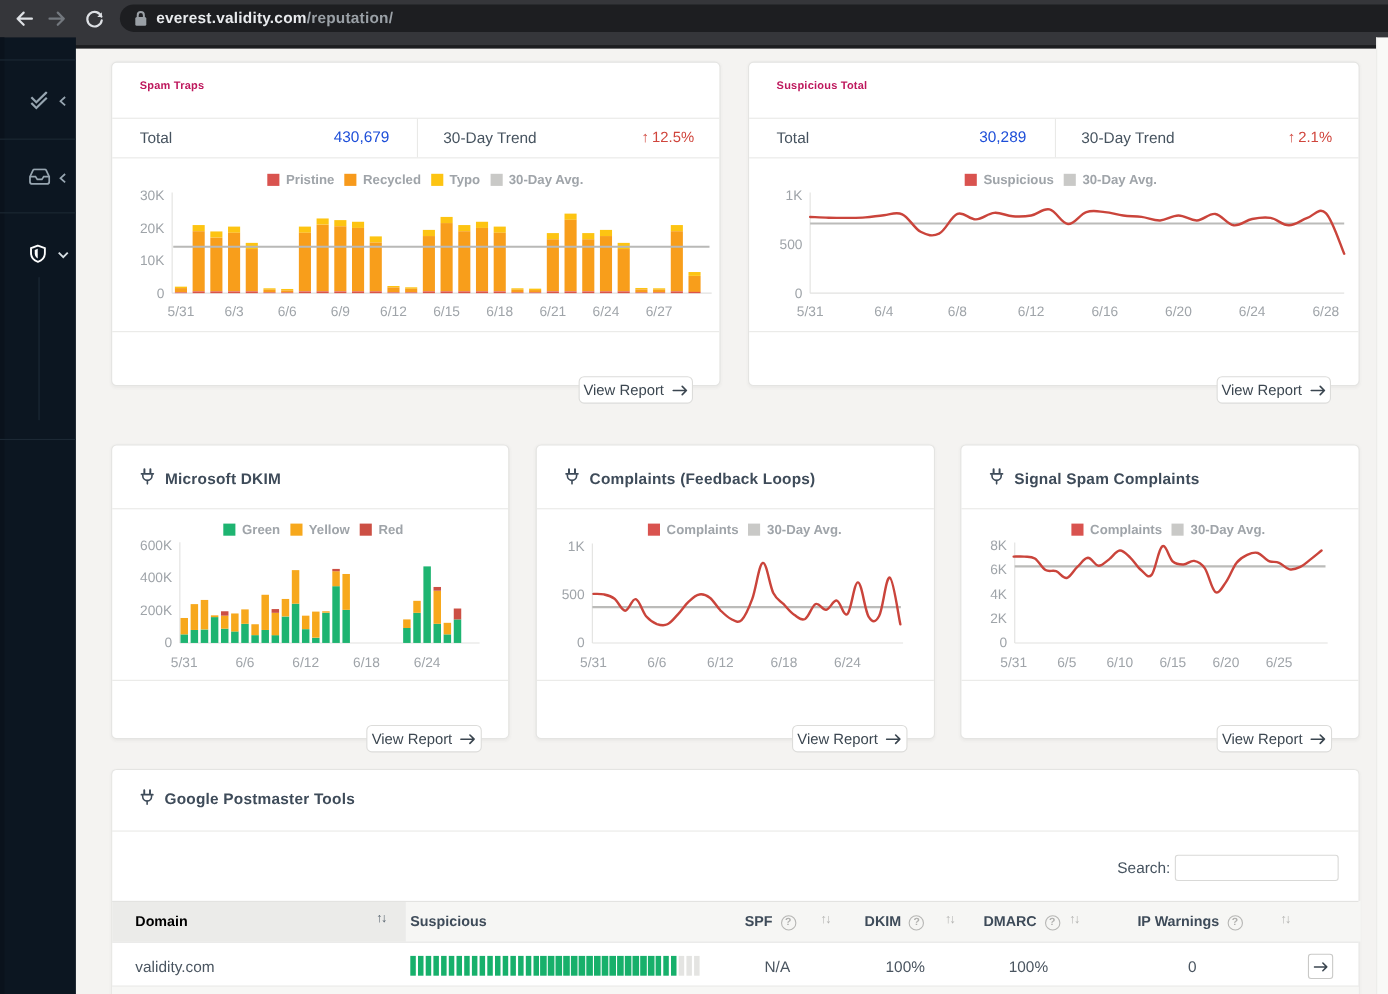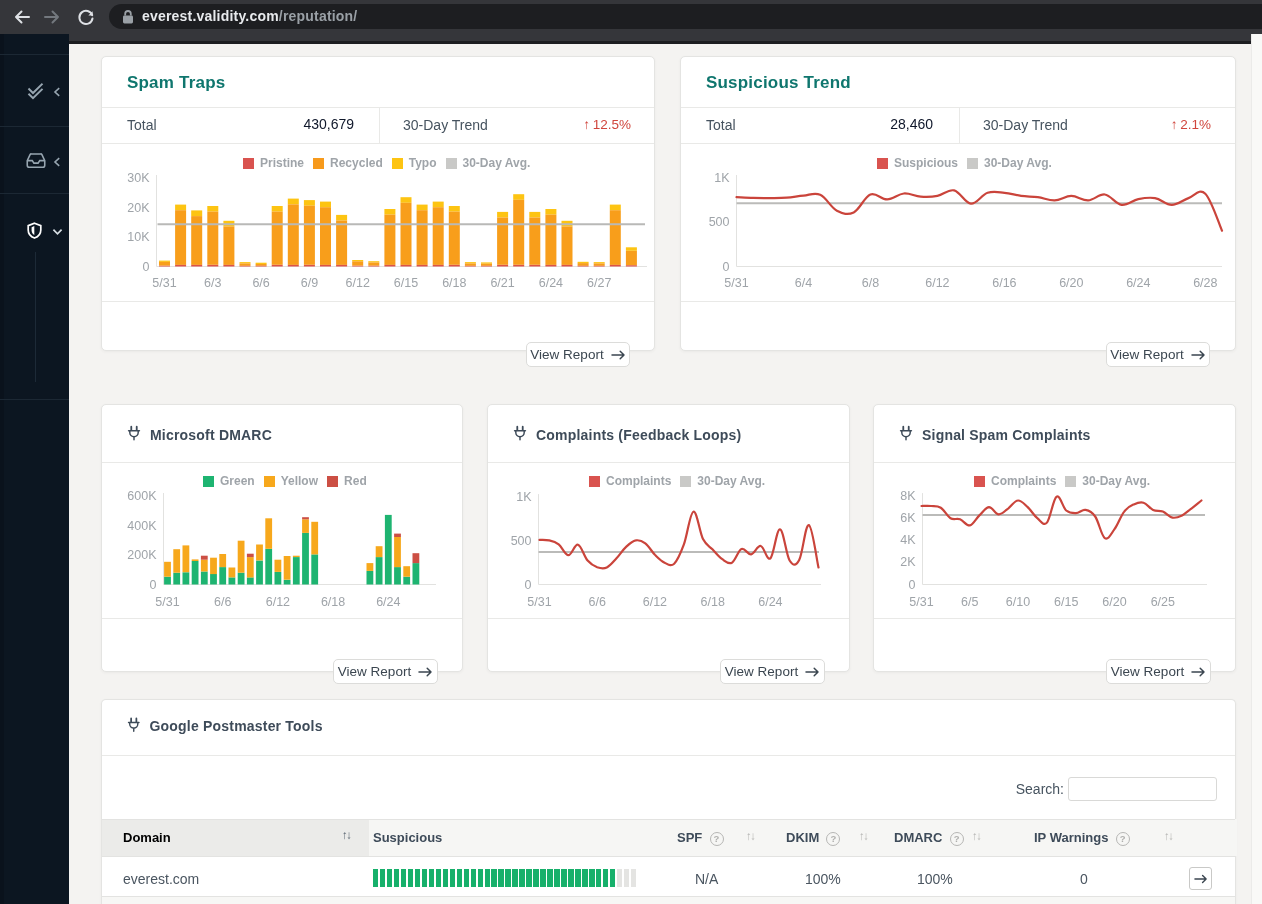--- a/index.html
+++ b/index.html
@@ -9,24 +9,24 @@
 .urlbar { position:absolute; left:109px; top:4px; right:0; height:25px; background:#1d1e21; border-radius:13px 0 0 13px; }
 .urltext { position:absolute; left:142px; top:8px; font-size:14px; font-weight:bold; color:#e8eaed; letter-spacing:0.2px; }
 .urltext span { color:#9aa0a6; font-weight:bold; }
 .cicon { position:absolute; top:0; }
 .sidebar { position:absolute; left:0; top:34px; width:69px; height:870px; background:#0c1621; }
 .sidebar .edge { position:absolute; left:0; top:0; width:4px; height:870px; background:#0a121c; }
 .sep { position:absolute; left:0; width:69px; height:1px; background:#1c2834; }
 .treeline { position:absolute; left:35px; top:218px; width:1px; height:130px; background:#1d2a37; }
 .scrollstrip { position:absolute; right:0; top:34px; width:11px; height:870px; background:#f9f9f7; border-left:1px solid #ebebe9; }
 .card { position:absolute; background:#fff; border:1px solid #e4e4e2; border-radius:5px; box-shadow:0 1px 3px rgba(60,60,60,0.05); }
-.ctitle { position:absolute; left:25px; font-size:17px; font-weight:bold; color:#0f766e; letter-spacing:0.2px; }
+.ctitle { position:absolute; left:25px; font-size:10px; font-weight:bold; color:#be185d; letter-spacing:0.2px; }
 .hr { position:absolute; left:0; width:100%; height:1px; background:#e9e9e7; }
 .statlbl { position:absolute; font-size:14px; color:#46535f; }
-.statval { position:absolute; font-size:14px; color:#0f172a; text-align:right; }
+.statval { position:absolute; font-size:14px; color:#1d4ed8; text-align:right; }
 .trend { position:absolute; font-size:13.5px; color:#d0453c; text-align:center; }
 .vdiv { position:absolute; top:0; width:1px; background:#e9e9e7; }
 .ax { font-size:12.5px; fill:#9fa4a9; font-family:"Liberation Sans", sans-serif; }
 .legend { position:absolute; display:flex; align-items:center; font-size:12px; color:#9fa4a9; white-space:nowrap; }
 .legend .sq { width:11px; height:11px; display:inline-block; margin-right:6px; }
 .legend .it { display:flex; align-items:center; margin-right:9px;font-weight:bold; }
 .btn { position:absolute; height:25px; background:#fff; border:1px solid #dcdcda; border-radius:5px; font-size:13.5px; color:#3b4650; display:flex; align-items:center; justify-content:center;margin-top:25px; }
 .btn svg { margin-left:7px; }
 .icontitle { position:absolute; display:flex; align-items:center; color:#3e4b59; }
 .icontitle svg { margin-right:9px; }
@@ -210,24 +210,24 @@
       <text x="448.9" y="230.0" text-anchor="middle" class="ax">6/24</text>
       <text x="497.2" y="230.0" text-anchor="middle" class="ax">6/27</text>
     </svg>
   <div class="hr" style="top:244px"></div>
   <div class="btn" style="right:24px;top:260px;width:104px">View Report<svg width="15" height="10" viewBox="0 0 15 10">
         <path d="M1 5 h12 M9.2 1.2 L13 5 l-3.8 3.8" fill="none" stroke="#3b4650" stroke-width="1.5" stroke-linecap="round" stroke-linejoin="round"></path>
       </svg></div>
 </div>
 
 <div class="card" style="left:680px;top:56px;width:556px;height:295px">
-  <div class="ctitle" style="top:16px">Suspicious Trend</div>
+  <div class="ctitle" style="top:16px">Suspicious Total</div>
   <div class="hr" style="top:50px"></div>
   <div class="statlbl" style="left:25px;top:60px">Total</div>
-  <div class="statval" style="right:302px;top:59px">28,460</div>
+  <div class="statval" style="right:302px;top:59px">30,289</div>
   <div class="vdiv" style="left:278px;top:51px;height:35px"></div>
   <div class="statlbl" style="left:302px;top:60px">30-Day Trend</div>
   <div class="trend" style="right:24px;top:60px">↑ 2.1%</div>
   <div class="hr" style="top:86px"></div>
   <div class="legend" style="left:196px;top:99px">
     <span class="it"><span class="sq" style="background:#d9534f"></span>Suspicious</span>
     <span class="it" style="margin-right:0"><span class="sq" style="background:#c9c9c7"></span>30-Day Avg.</span>
   </div>
   <svg style="position:absolute;left:0;top:0" width="554" height="293" viewBox="0 0 554 293">
       <text x="48.5" y="125.0" text-anchor="end" class="ax">1K</text>
@@ -253,21 +253,21 @@
 </div>
 
 <div class="card" style="left:101px;top:404px;width:362px;height:268px">
   <div class="icontitle" style="left:25px;top:20px">
       <svg width="14" height="19" viewBox="0 0 17 22">
         <path d="M5.2 1.5 v4 M11.8 1.5 v4" stroke="#3e4b59" stroke-width="2.2" stroke-linecap="round" fill="none"></path>
         <path d="M2 6.5 h13" stroke="#3e4b59" stroke-width="2" stroke-linecap="round" fill="none"></path>
         <path d="M3.4 6.8 v1.8 a5.1 5.1 0 0 0 10.2 0 V6.8" fill="none" stroke="#3e4b59" stroke-width="1.8"></path>
         <path d="M8.5 13.9 v3.6" stroke="#3e4b59" stroke-width="1.8" stroke-linecap="round" fill="none"></path>
       </svg>
-      <span class="t">Microsoft DMARC</span>
+      <span class="t">Microsoft DKIM</span>
     </div>
   <div class="hr" style="top:57px"></div>
   <div class="legend" style="left:101px;top:69px">
     <span class="it"><span class="sq" style="background:#1eb471"></span>Green</span>
     <span class="it"><span class="sq" style="background:#f7a81c"></span>Yellow</span>
     <span class="it" style="margin-right:0"><span class="sq" style="background:#cc4f44"></span>Red</span>
   </div>
   <svg style="position:absolute;left:0;top:0" width="360" height="266" viewBox="0 0 360 266">
       <text x="54.5" y="95.0" text-anchor="end" class="ax">600K</text>
       <text x="54.5" y="124.5" text-anchor="end" class="ax">400K</text>
@@ -432,21 +432,21 @@
   <div style="position:absolute;left:271px;top:130px;font-size:13px;font-weight:bold;color:#3e4b59">Suspicious</div>
   <div style="position:absolute;left:575px;top:130px;font-size:13px;font-weight:bold;color:#3e4b59">SPF&nbsp;&nbsp;<span class="qm">?</span></div>
   <div class="sort" style="position:absolute;left:644px;top:130px">↑↓</div>
   <div style="position:absolute;left:684px;top:130px;font-size:13px;font-weight:bold;color:#3e4b59">DKIM&nbsp;&nbsp;<span class="qm">?</span></div>
   <div class="sort" style="position:absolute;left:757px;top:130px">↑↓</div>
   <div style="position:absolute;left:792px;top:130px;font-size:13px;font-weight:bold;color:#3e4b59">DMARC&nbsp;&nbsp;<span class="qm">?</span></div>
   <div class="sort" style="position:absolute;left:870px;top:130px">↑↓</div>
   <div style="position:absolute;left:932px;top:130px;font-size:13px;font-weight:bold;color:#3e4b59">IP Warnings&nbsp;&nbsp;<span class="qm">?</span></div>
   <div class="sort" style="position:absolute;left:1062px;top:130px">↑↓</div>
 
-  <div style="position:absolute;left:21px;top:171px;font-size:14px;color:#4a5560">everest.com</div>
+  <div style="position:absolute;left:21px;top:171px;font-size:14px;color:#4a5560">validity.com</div>
   <div style="position:absolute;left:271px;top:169px;width:265px;height:18px;display:flex">
       <span style="width:5.5px;height:18px;background:#17b06b;margin-right:1.5px;display:inline-block"></span>
       <span style="width:5.5px;height:18px;background:#17b06b;margin-right:1.5px;display:inline-block"></span>
       <span style="width:5.5px;height:18px;background:#17b06b;margin-right:1.5px;display:inline-block"></span>
       <span style="width:5.5px;height:18px;background:#17b06b;margin-right:1.5px;display:inline-block"></span>
       <span style="width:5.5px;height:18px;background:#17b06b;margin-right:1.5px;display:inline-block"></span>
       <span style="width:5.5px;height:18px;background:#17b06b;margin-right:1.5px;display:inline-block"></span>
       <span style="width:5.5px;height:18px;background:#17b06b;margin-right:1.5px;display:inline-block"></span>
       <span style="width:5.5px;height:18px;background:#17b06b;margin-right:1.5px;display:inline-block"></span>
       <span style="width:5.5px;height:18px;background:#17b06b;margin-right:1.5px;display:inline-block"></span>

